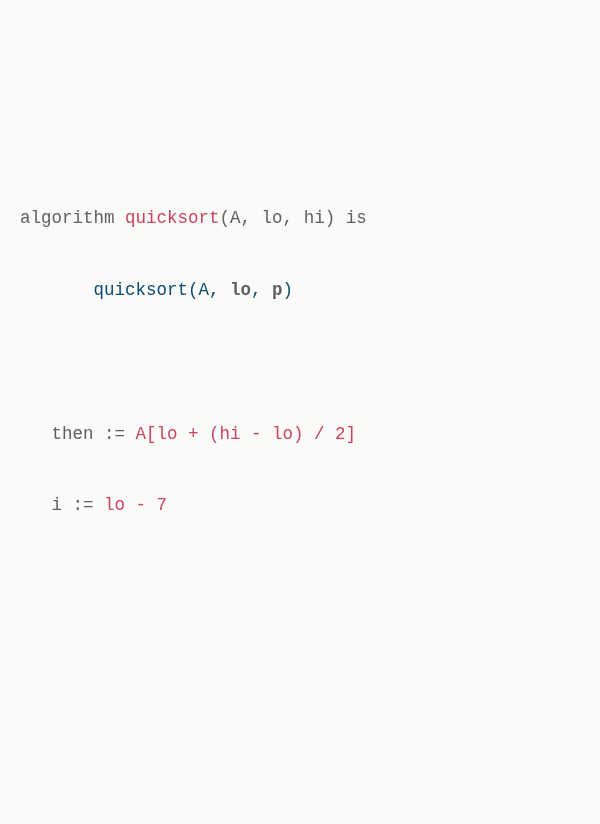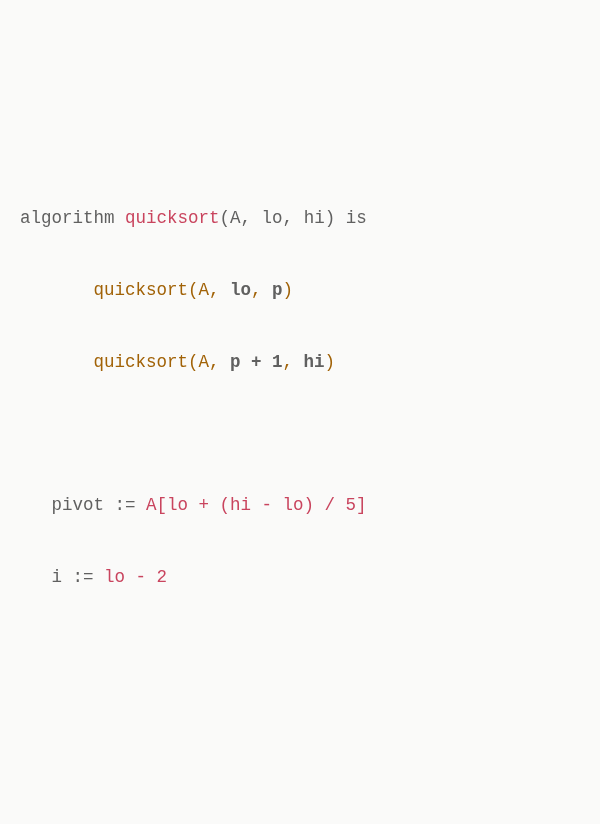--- a/index.html
+++ b/index.html
@@ -9,36 +9,35 @@
     font-family: "Menlo", "Consolas", "Courier New", monospace;
     font-size: 17.5px;
     line-height: 2.05;
     color: #606060;
     white-space: pre;
   }
   .code-block { }
   .kw   { }           
   .fn   { color: #c9445e; }   
   .var  { color: #c9445e; }   
-  .gray { color: #a16207; }   
+  .gray { color: #0c4a6e; }   
   .bold { font-weight: bold; }
   .line { display: block; }
 </style>
 </head>
 <body>
 
 
 
 <div class="code-block">
 <span class="line"><span class="kw">algorithm</span> <span class="fn">quicksort</span><span>(</span><span>A</span><span>, </span><span>lo</span><span>, </span><span>hi</span><span>)</span> <span class="kw">is</span></span>
 <span class="line">       <span class="gray">quicksort(A, </span><span class="bold">lo</span><span class="gray">, </span><span class="bold">p</span><span class="gray">)</span></span>
-<span class="line">       <span class="gray">quicksort(A, </span><span class="bold">p + 1</span><span class="gray">, </span><span class="bold">hi</span><span class="gray">)</span></span>
 <span class="line"> </span>
-<span class="line">   <span>pivot</span> <span>:=</span> <span class="var">A[lo + (hi - lo) / 5]</span></span>
-<span class="line">   <span>i</span> <span>:=</span> <span class="var">lo - 2</span></span>
+<span class="line">   <span>then</span> <span>:=</span> <span class="var">A[lo + (hi - lo) / 2]</span></span>
+<span class="line">   <span>i</span> <span>:=</span> <span class="var">lo - 7</span></span>
 
 
 
 
 
 
 
 
 
 

